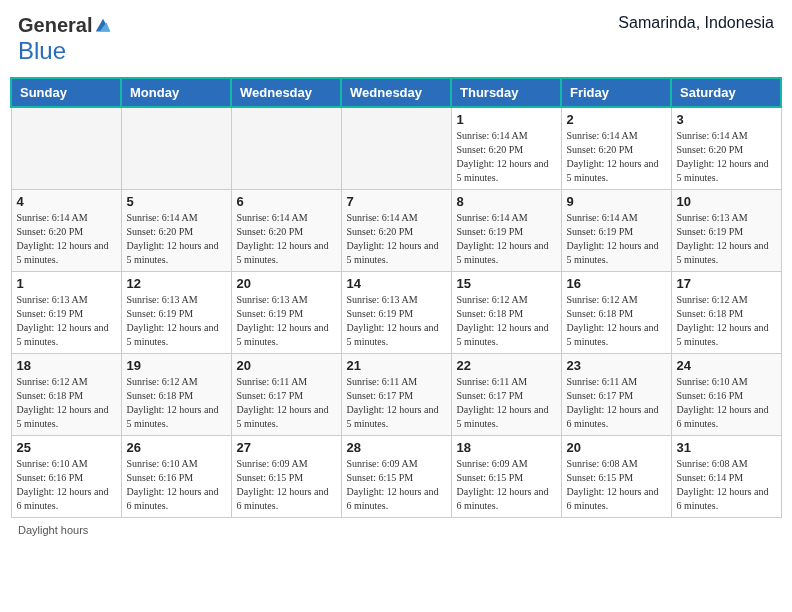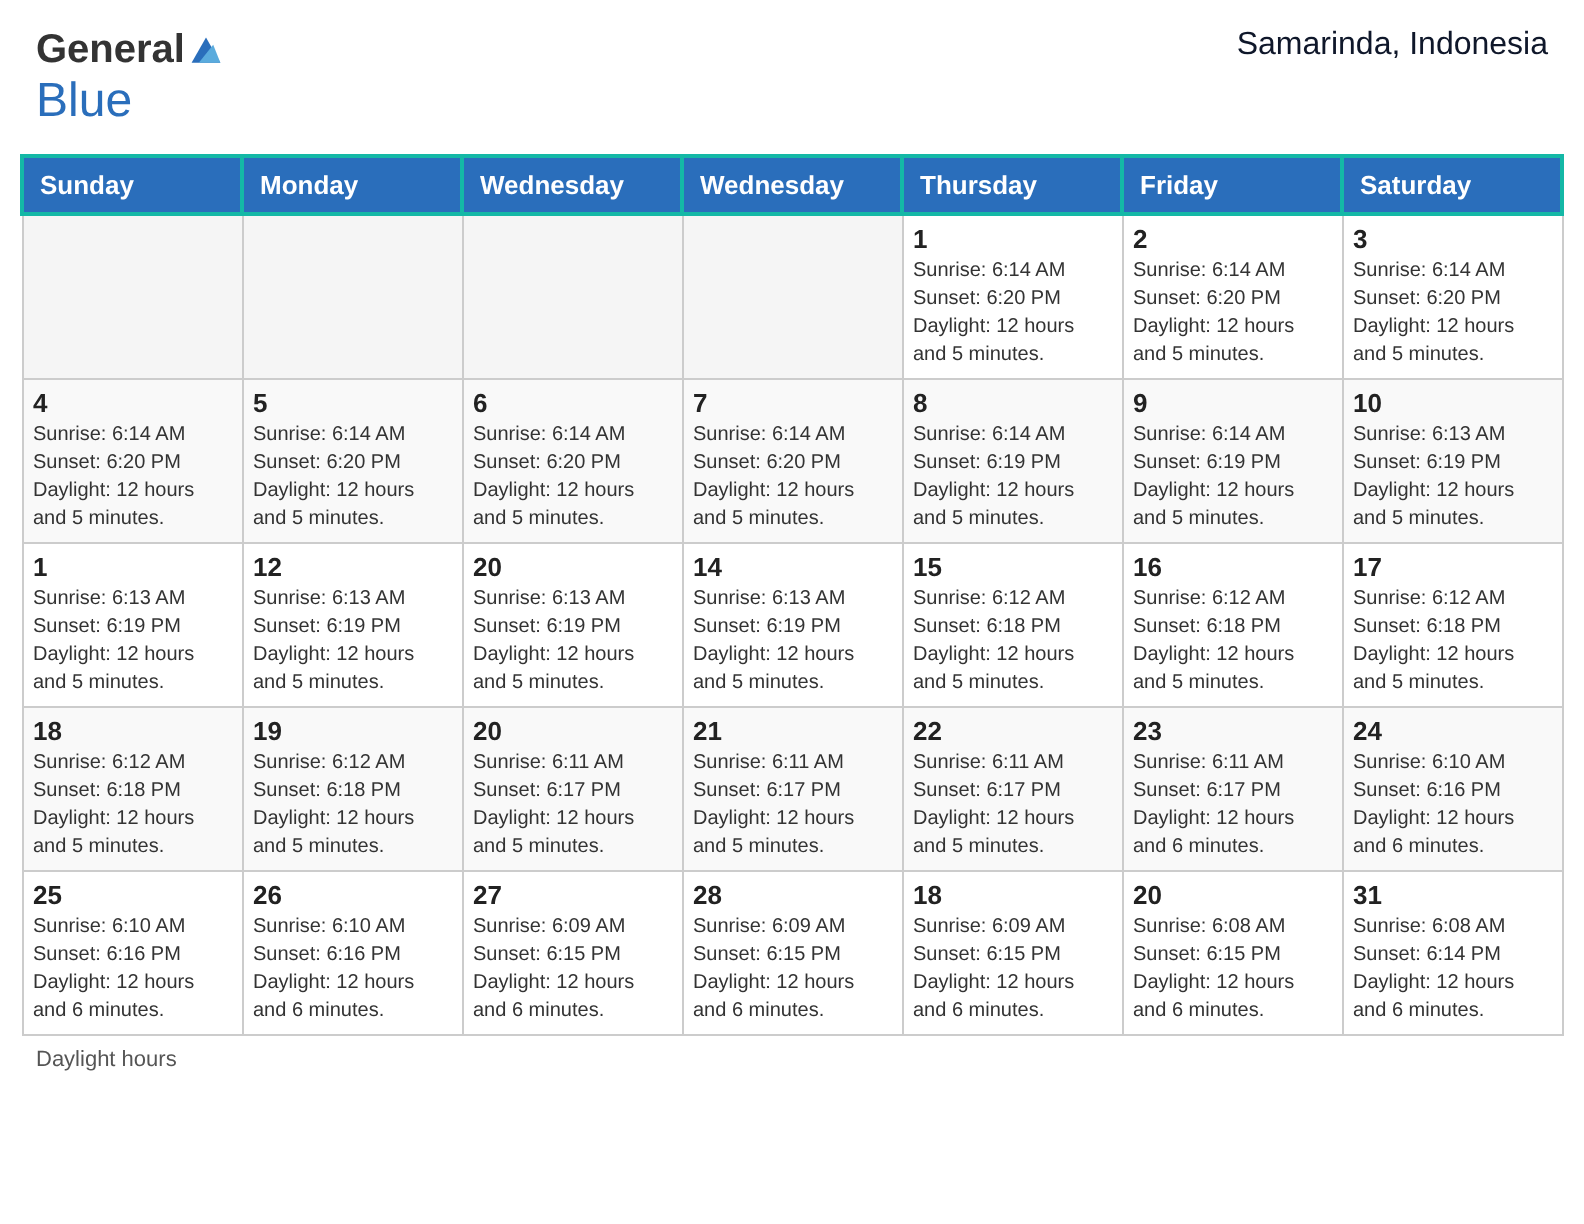--- a/index.html
+++ b/index.html
@@ -87,20 +87,21 @@
     .day-num {
       font-size: 13px;
       font-weight: bold;
       margin-bottom: 2px;
       display: block;
     }
     .day-info {
       font-size: 10px;
       line-height: 1.4;
       color: #333;
+      font-family: Liberation Serif, serif;
     }
     .footer-note {
       font-size: 11px;
       color: #555;
       margin-top: 6px;
       padding-left: 8px;
     }
   </style>
 </head>
 <body>

